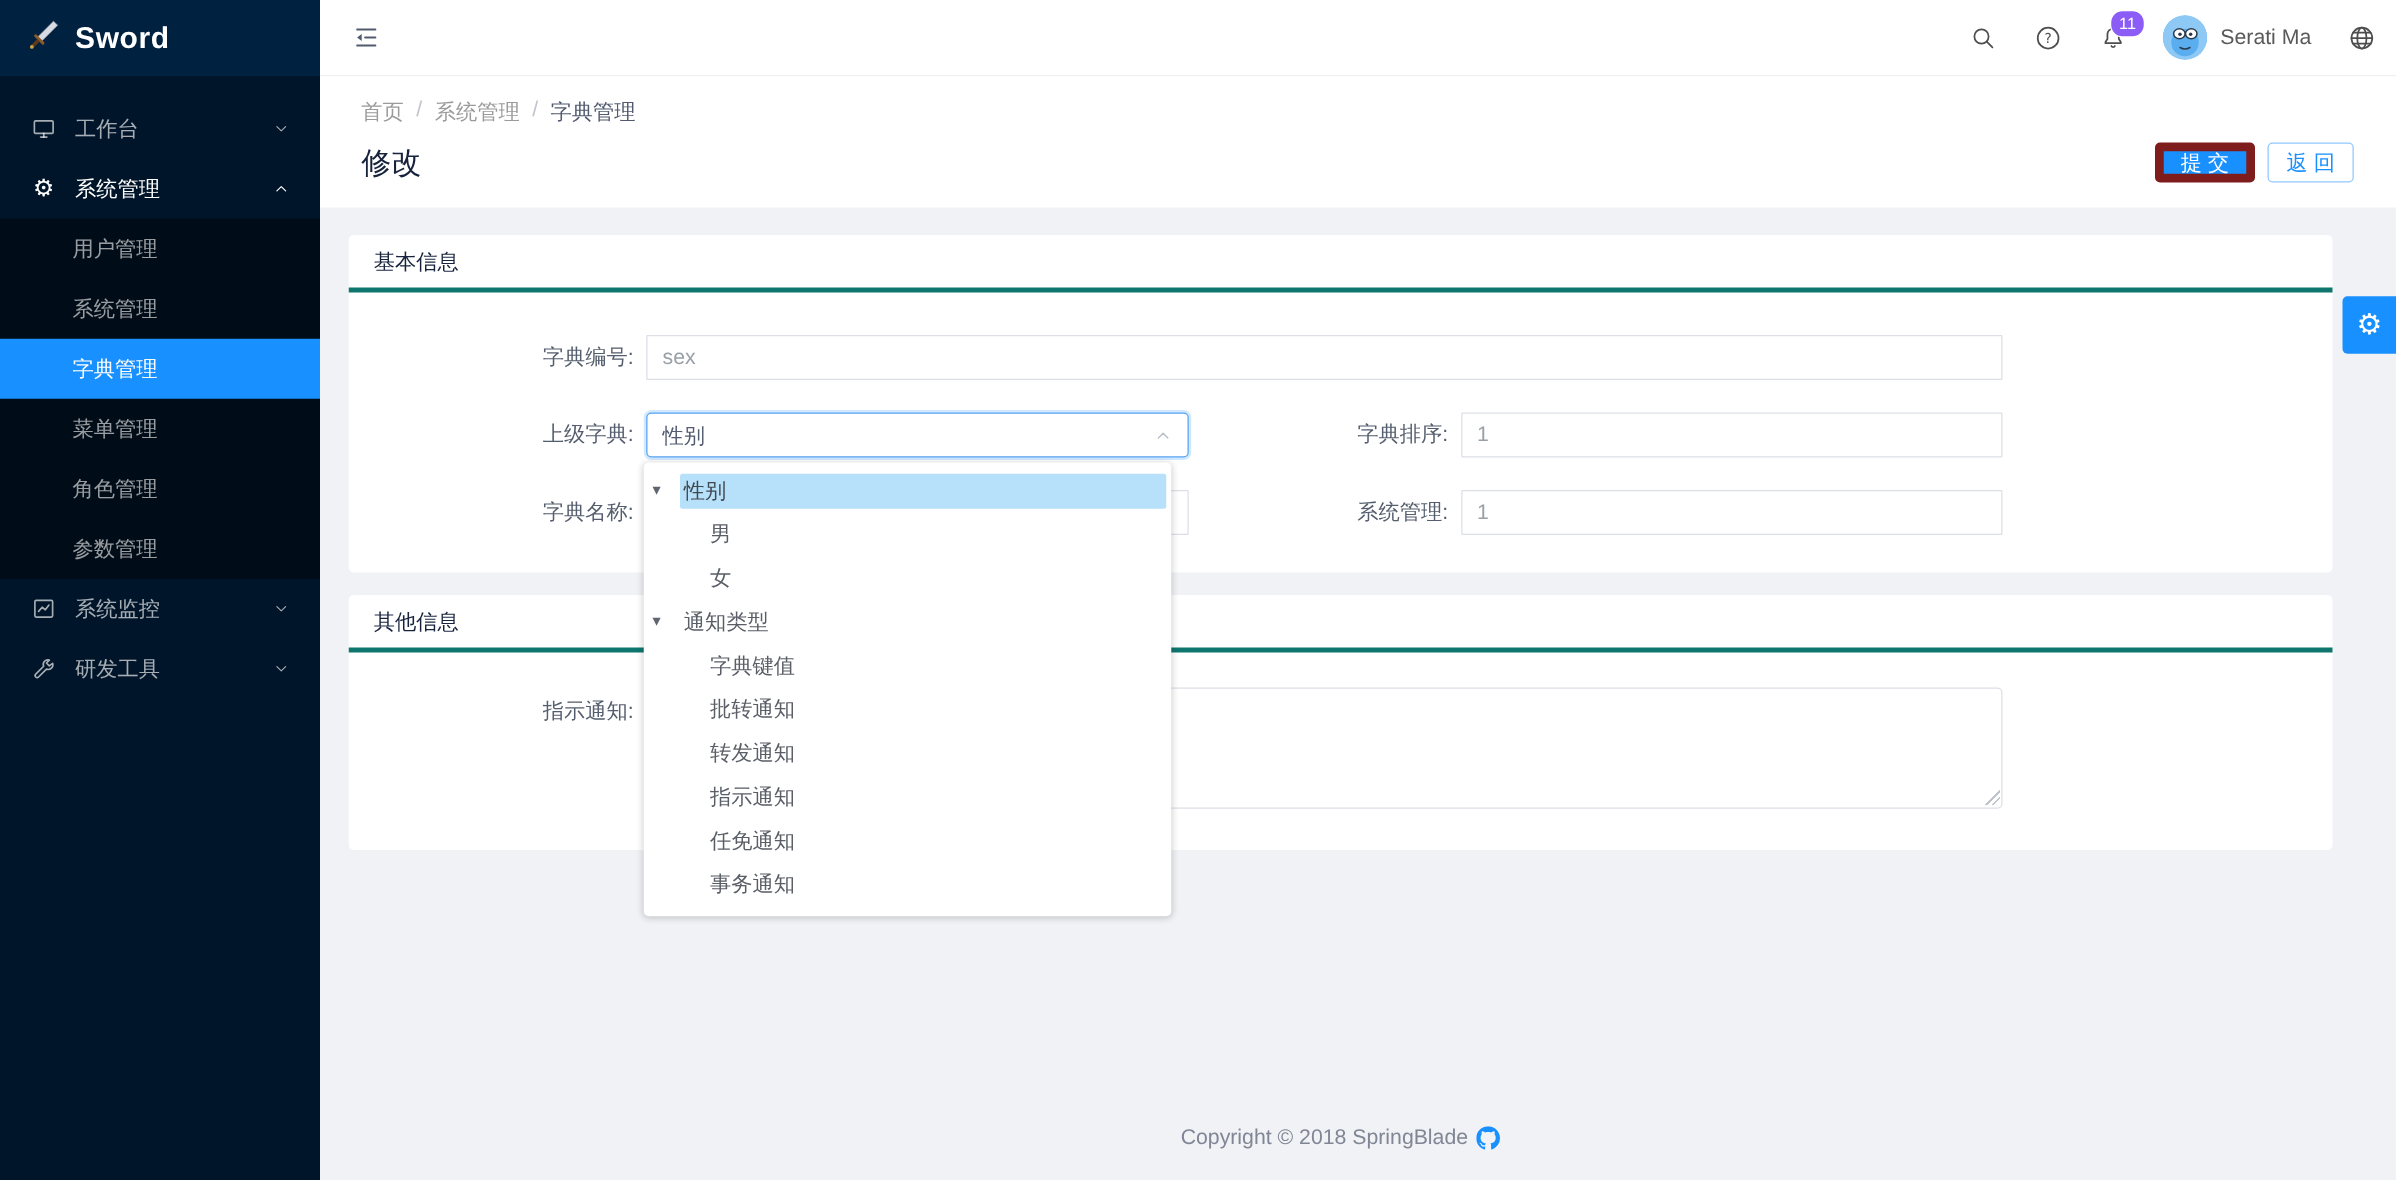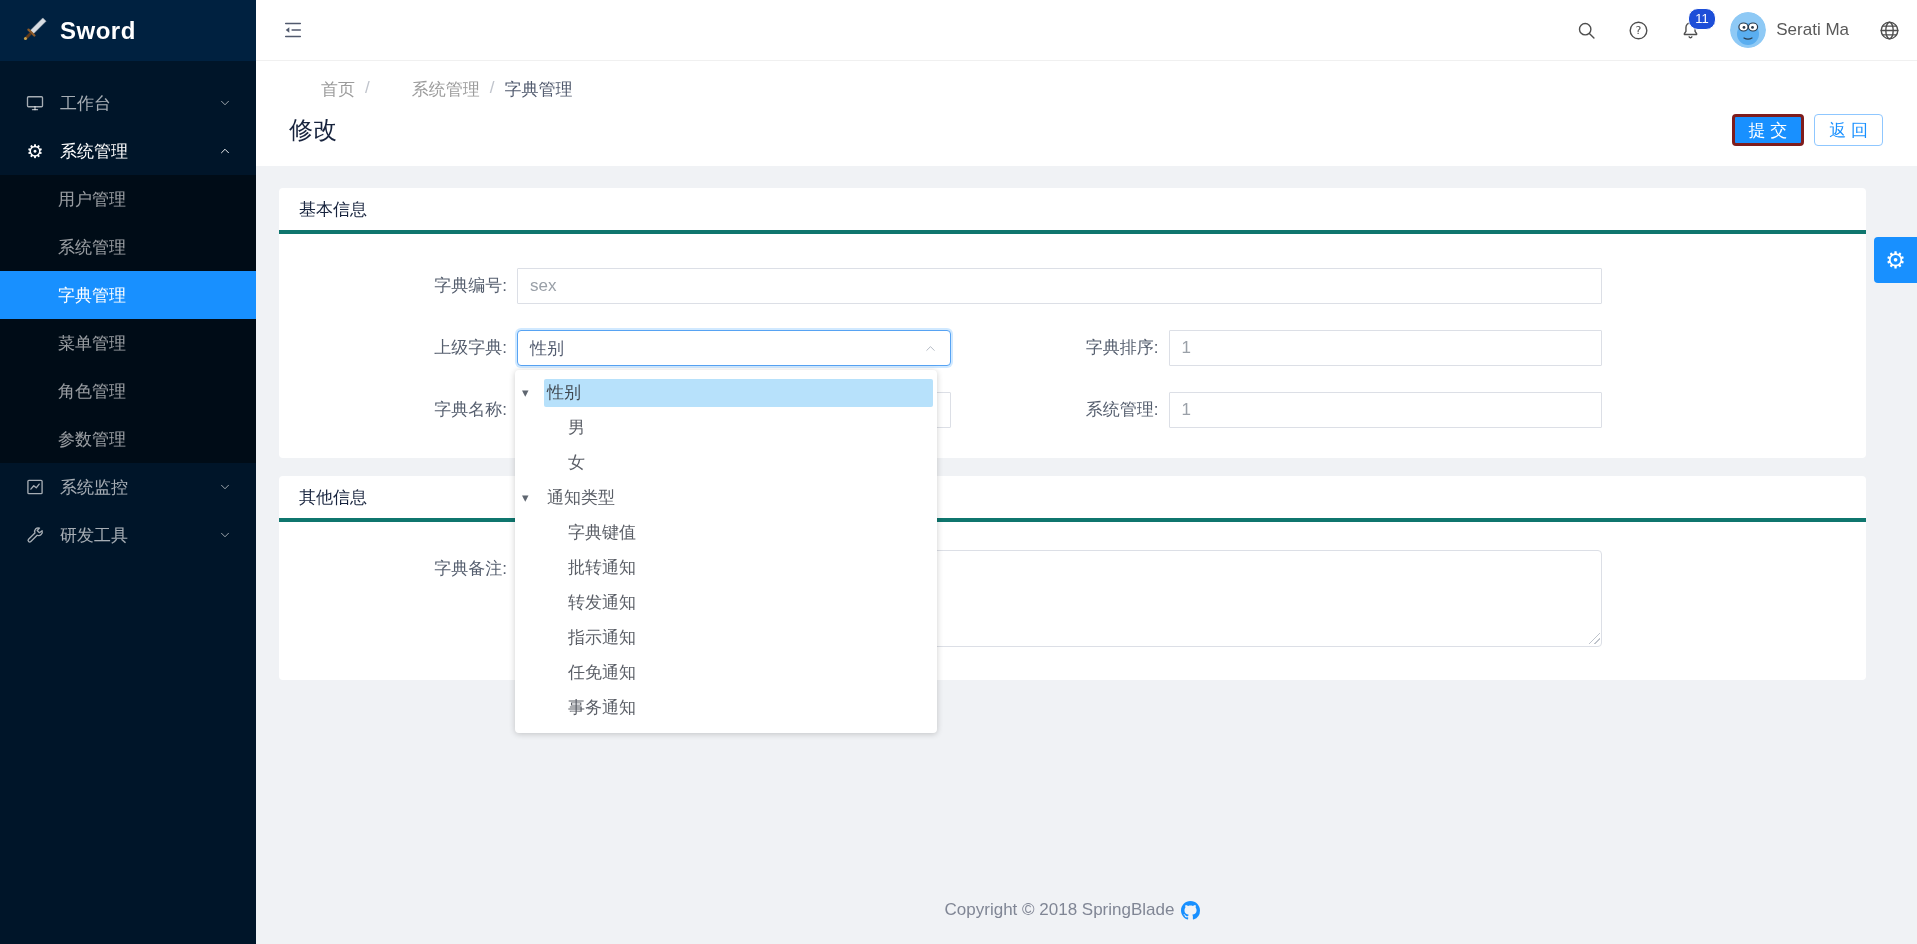--- a/index.html
+++ b/index.html
@@ -28,37 +28,37 @@
 
   
   .main { flex:1; display:flex; flex-direction:column; min-width:0; }
 
   .topbar { height:61px; background:#fff; border-bottom:1px solid #f0f0f0;
             display:flex; align-items:center; padding:0 16px 0 24px; flex-shrink:0; }
   .fold-btn { width:26px; height:26px; display:flex; align-items:center; justify-content:center; cursor:pointer; }
   .topbar-right { margin-left:auto; display:flex; align-items:center; gap:28px; }
   .tb-icon { width:24px; height:24px; display:flex; align-items:center; justify-content:center; cursor:pointer; color:#4e4e4e; }
   .bell-wrap { position:relative; }
-  .badge { position:absolute; top:-10px; left:10px; background:#1d4ed8; color:#fff; font-size:13px;
+  .badge { position:absolute; top:-10px; left:10px; background:#8b5cf6; color:#fff; font-size:13px;
            line-height:1; padding:3px 6px 4px; border-radius:10px; border:1px solid #fff; }
   .user { display:flex; align-items:center; gap:10px; cursor:pointer; }
   .avatar { width:36px; height:36px; border-radius:50%; overflow:hidden; flex-shrink:0; }
   .user-name { font-size:17px; color:#595959; }
 
   
   .page-header { background:#fff; padding:17px 34px 20px 33px; position:relative; flex-shrink:0; }
   .breadcrumb { display:flex; gap:10px; font-size:17px; color:#9b9b9b; }
-  .breadcrumb .bc-link { cursor:pointer;margin-left:32px; }
+  .breadcrumb .bc-link { cursor:pointer; }
   .breadcrumb .bc-sep { color:#c0c4cc; }
   .breadcrumb .bc-current { color:#515a6e; }
   .page-title { margin-top:13px; font-size:24px; font-weight:500; color:#17233d; }
   .header-actions { position:absolute; right:34px; top:53px; display:flex; gap:10px; }
   .btn { height:32px; padding:0 14px; border-radius:4px; font-size:17px; cursor:pointer;
          display:flex; align-items:center; font-family:inherit; }
-  .btn-primary { background:#1890ff; border:3px solid #7f1d1d; color:#fff; }
+  .btn-primary { background:#1890ff; border:7px solid #7f1d1d; color:#fff; }
   .btn-default { background:#fff; border:1px solid #8fc7ff; color:#1890ff; }
 
   
   .content { flex:1; padding:22px 51px 10px 23px; display:flex; flex-direction:column; overflow:hidden; }
   .card { background:#fff; border-radius:4px; }
   .card + .card { margin-top:18px; }
   .card-header { height:46px; display:flex; align-items:center; padding:0 20px;
                  font-size:17px; font-weight:500; color:#17233d; border-bottom:4px solid #0f766e; }
   .form { padding:34px 264px 30px 20px; }
   .form-row { display:flex; margin-bottom:26px; }
@@ -384,21 +384,21 @@
           </div>
 
         </div>
       </section>
 
       <section class="card">
         <div class="card-header">其他信息</div>
         <div class="form" style="padding-top:28px; padding-bottom:33px;">
           <div class="form-row">
             <div class="form-col">
-              <label class="form-label top">字典备注:</label>
+              <label class="form-label top">指示通知:</label>
               <div class="textarea-wrap">
                 <textarea class="textarea" style=""></textarea>
                 <span class="resize-corner"></span>
               </div>
             </div>
           </div>
         </div>
       </section>
 
       <footer class="footer">

